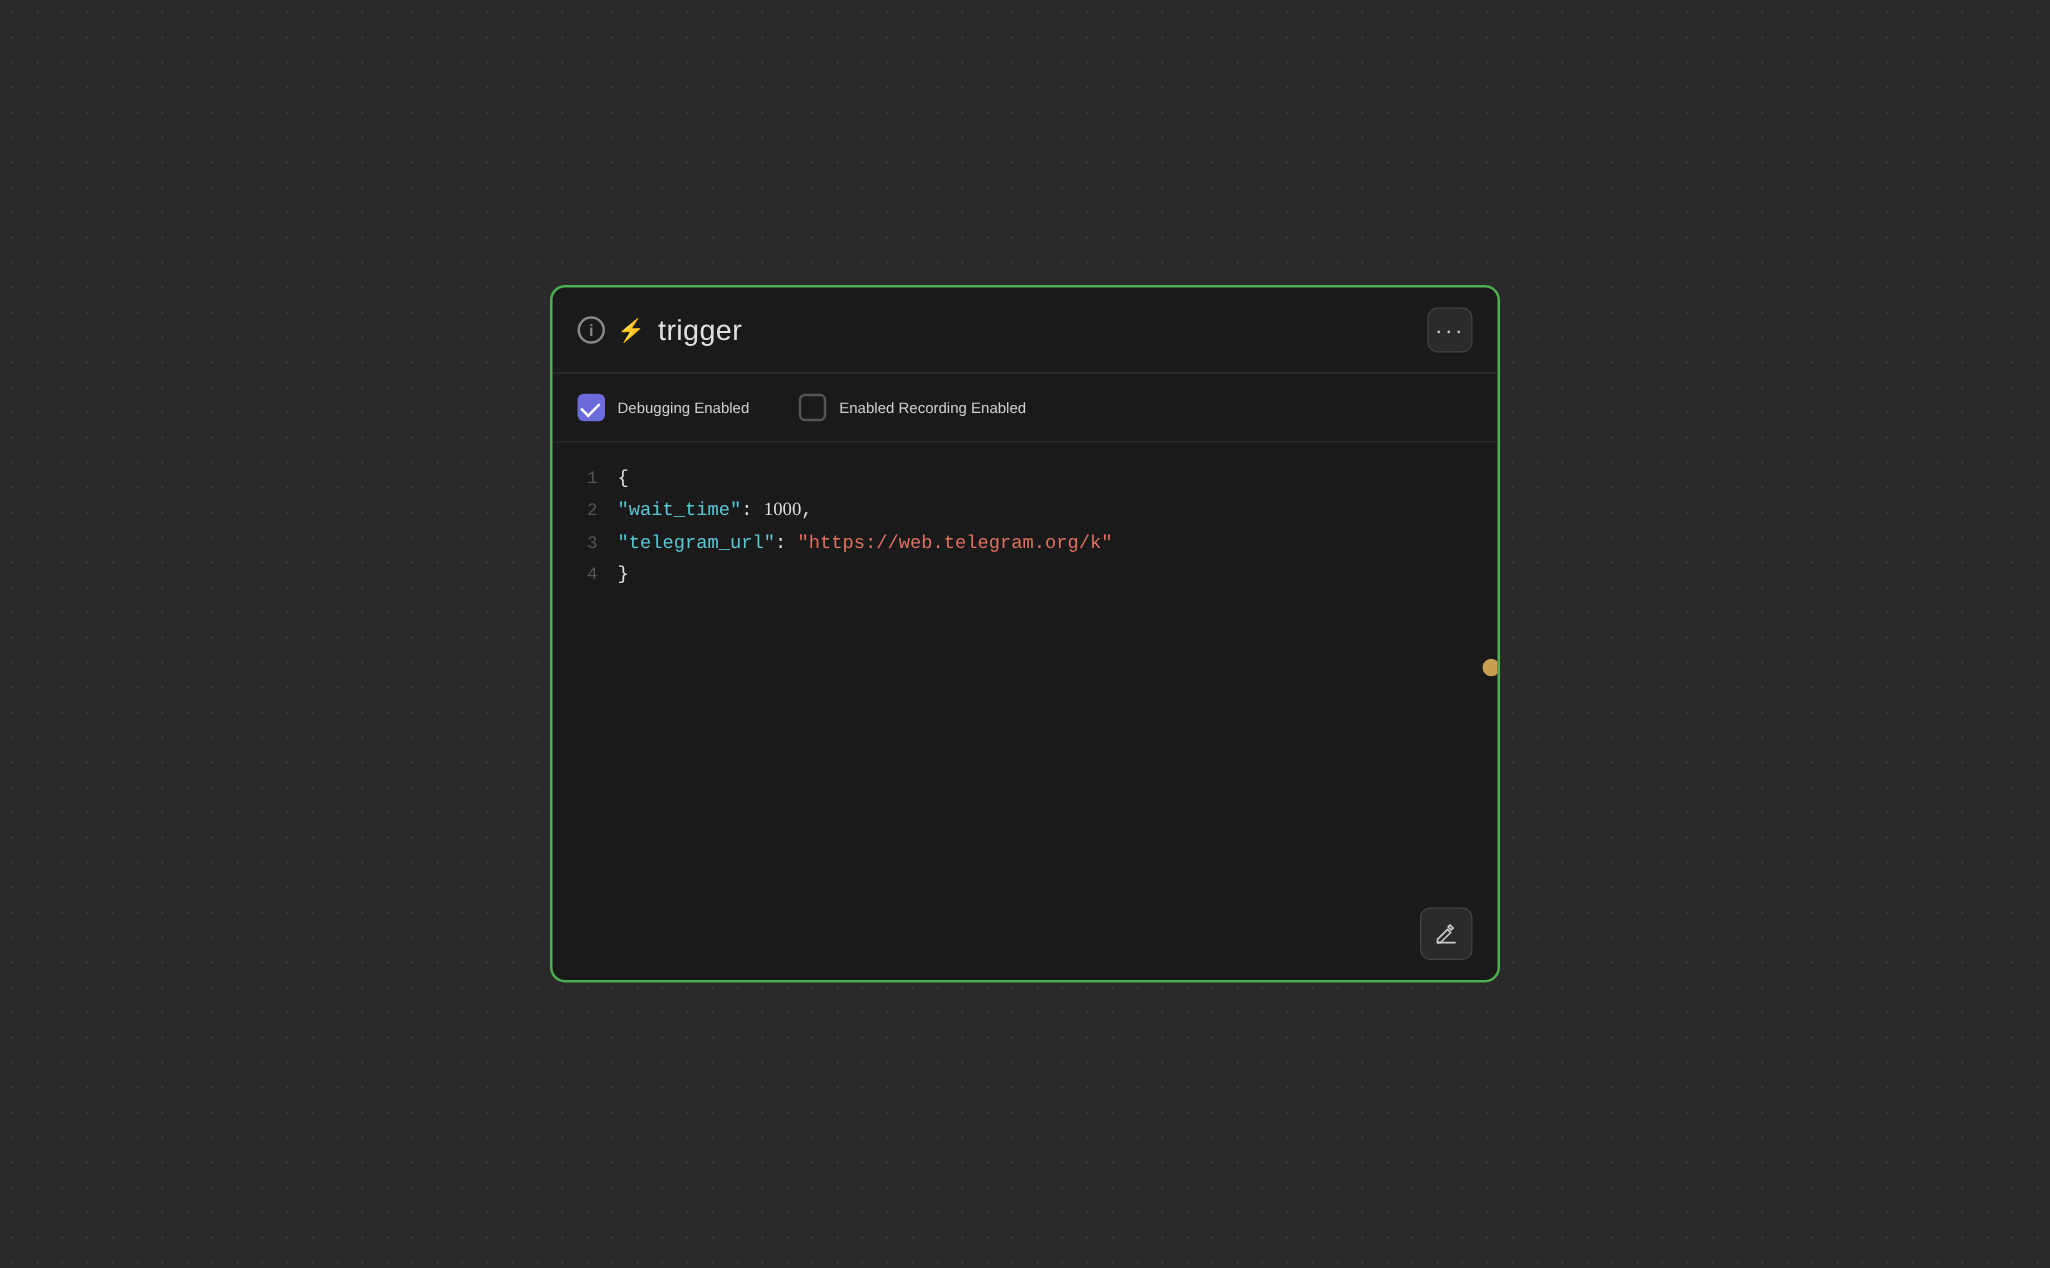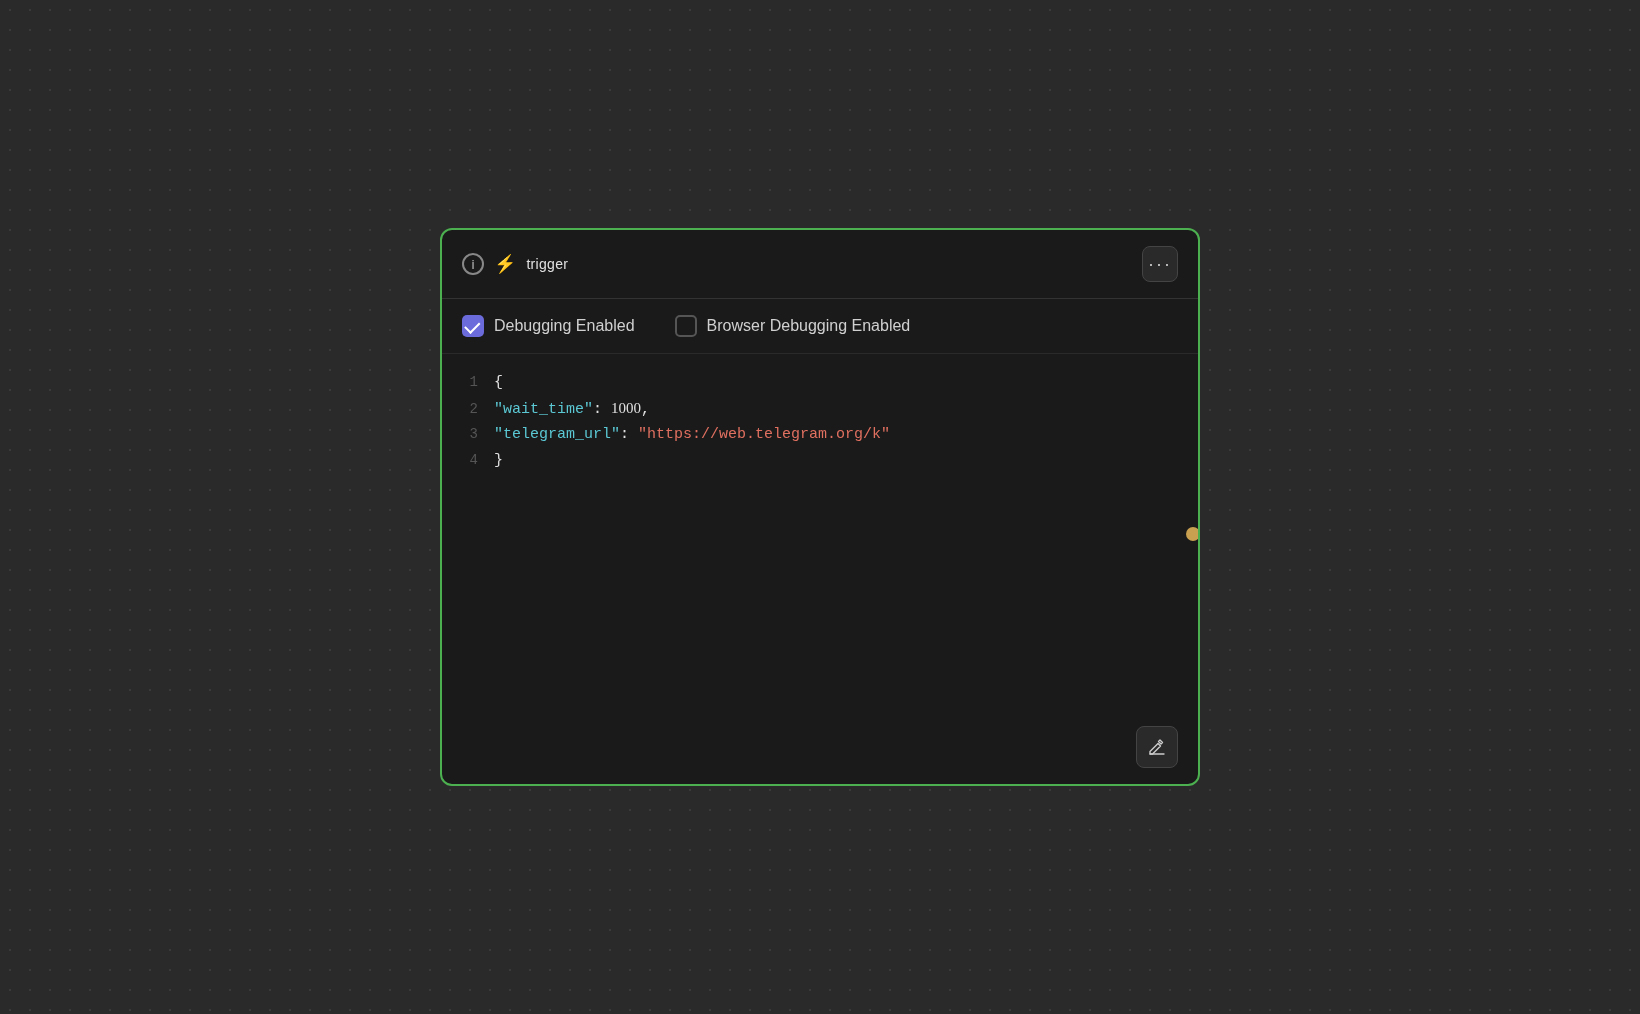--- a/index.html
+++ b/index.html
@@ -57,21 +57,21 @@
       flex-shrink: 0;
     }
 
     .bolt-icon {
       color: #e0e0e0;
       font-size: 18px;
     }
 
     .trigger-label {
       color: #e0e0e0;
-      font-size: 14px;
+      font-size: 23px;
       font-weight: 400;
       letter-spacing: 0.3px;
     }
 
     .more-button {
       width: 36px;
       height: 36px;
       background-color: #2a2a2a;
       border: 1px solid #444;
       border-radius: 8px;
@@ -122,21 +122,21 @@
     .checkbox-unchecked {
       width: 22px;
       height: 22px;
       border: 2px solid #555;
       border-radius: 5px;
       flex-shrink: 0;
     }
 
     .checkbox-label {
       color: #d0d0d0;
-      font-size: 16px;
+      font-size: 12px;
     }
 
     .code-area {
       padding: 16px 20px;
       min-height: 360px;
       position: relative;
       font-family: 'Courier New', 'Monaco', monospace;
       font-size: 15px;
       line-height: 1.7;
     }
@@ -223,21 +223,21 @@
     <button class="more-button">···</button>
   </div>
 
   <div class="card-controls">
     <div class="checkbox-group">
       <div class="checkbox-checked"></div>
       <span class="checkbox-label">Debugging Enabled</span>
     </div>
     <div class="checkbox-group">
       <div class="checkbox-unchecked"></div>
-      <span class="checkbox-label">Browser Debugging Enabled</span>
+      <span class="checkbox-label">Enabled Recording Enabled</span>
     </div>
   </div>
 
   <div class="code-area">
 
     <div class="code-line">
       <span class="line-number">1</span>
       <span class="code-content">{</span>
     </div>
 

